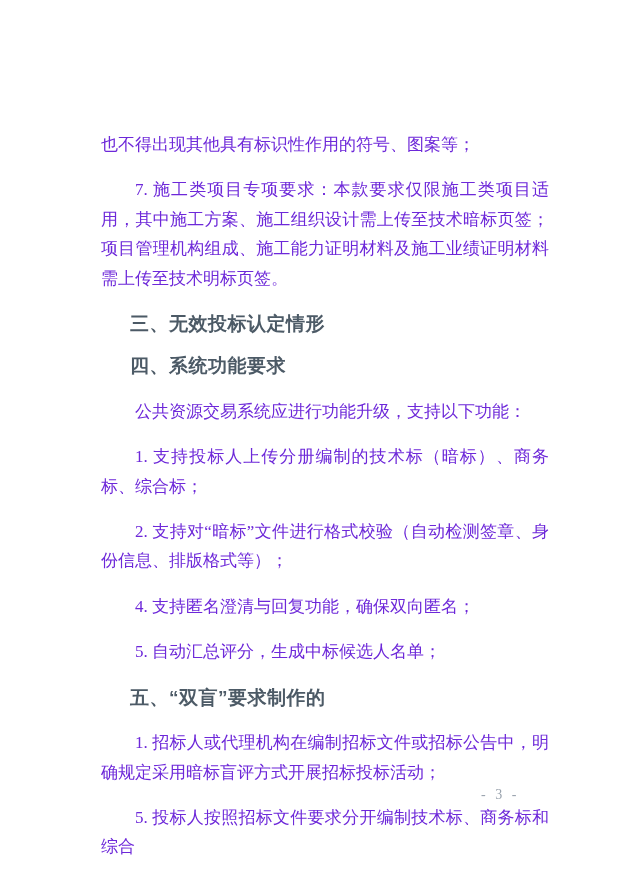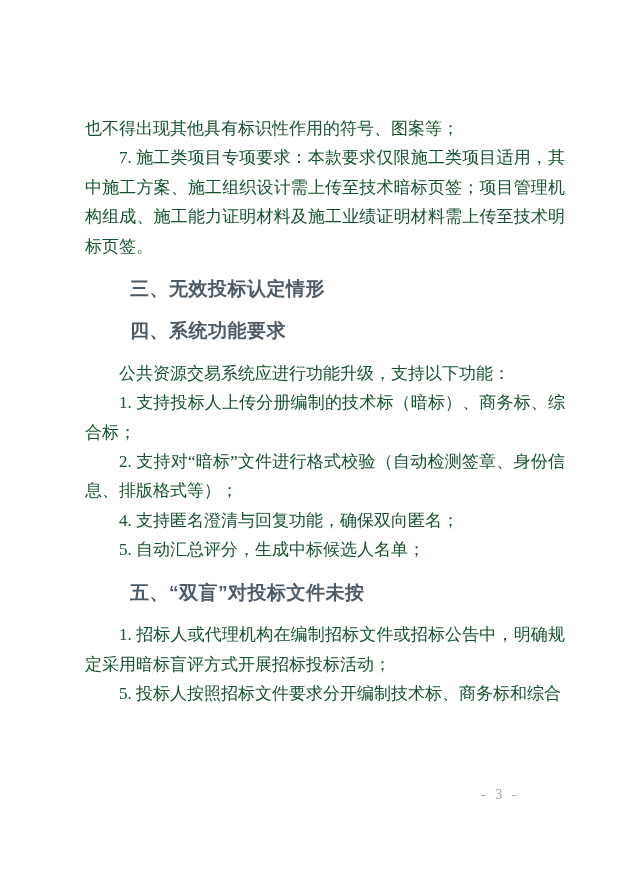--- a/index.html
+++ b/index.html
@@ -15,24 +15,24 @@
     overflow: hidden;
     font-family: "Liberation Serif", "DejaVu Serif", serif;
   }
   .content {
     position: absolute;
     top: 114px;
     left: 85px;
     width: 480px;
   }
   .para {
-    margin: 0;
+    margin: 16px;
     font-size: 17px;
     line-height: 29.4px;
-    color: #14532d;
+    color: #6d28d9;
     text-align: justify;
     text-justify: inter-ideograph;
     letter-spacing: 0;
     font-family: Liberation Serif, serif;
   }
   .para.indent {
     text-indent: 34px;
   }
   .heading {
     margin: 13px;
@@ -62,18 +62,18 @@
   <div class="content">
     <p class="para">也不得出现其他具有标识性作用的符号、图案等；</p>
     <p class="para indent">7. 施工类项目专项要求：本款要求仅限施工类项目适用，其中施工方案、施工组织设计需上传至技术暗标页签；项目管理机构组成、施工能力证明材料及施工业绩证明材料需上传至技术明标页签。</p>
     <p class="heading">三、无效投标认定情形</p>
     <p class="heading">四、系统功能要求</p>
     <p class="para indent">公共资源交易系统应进行功能升级，支持以下功能：</p>
     <p class="para indent">1. 支持投标人上传分册编制的技术标（暗标）、商务标、综合标；</p>
     <p class="para indent">2. 支持对“暗标”文件进行格式校验（自动检测签章、身份信息、排版格式等）；</p>
     <p class="para indent">4. 支持匿名澄清与回复功能，确保双向匿名；</p>
     <p class="para indent">5. 自动汇总评分，生成中标候选人名单；</p>
-    <p class="heading">五、“双盲”对投标文件未按</p>
+    <p class="heading">五、“双盲”要求制作的</p>
     <p class="para indent">1. 招标人或代理机构在编制招标文件或招标公告中，明确规定采用暗标盲评方式开展招标投标活动；</p>
     <p class="para indent">5. 投标人按照招标文件要求分开编制技术标、商务标和综合</p>
   </div>
   <span class="page-number">- 3 -</span>
 </div>
 
 </body></html>

